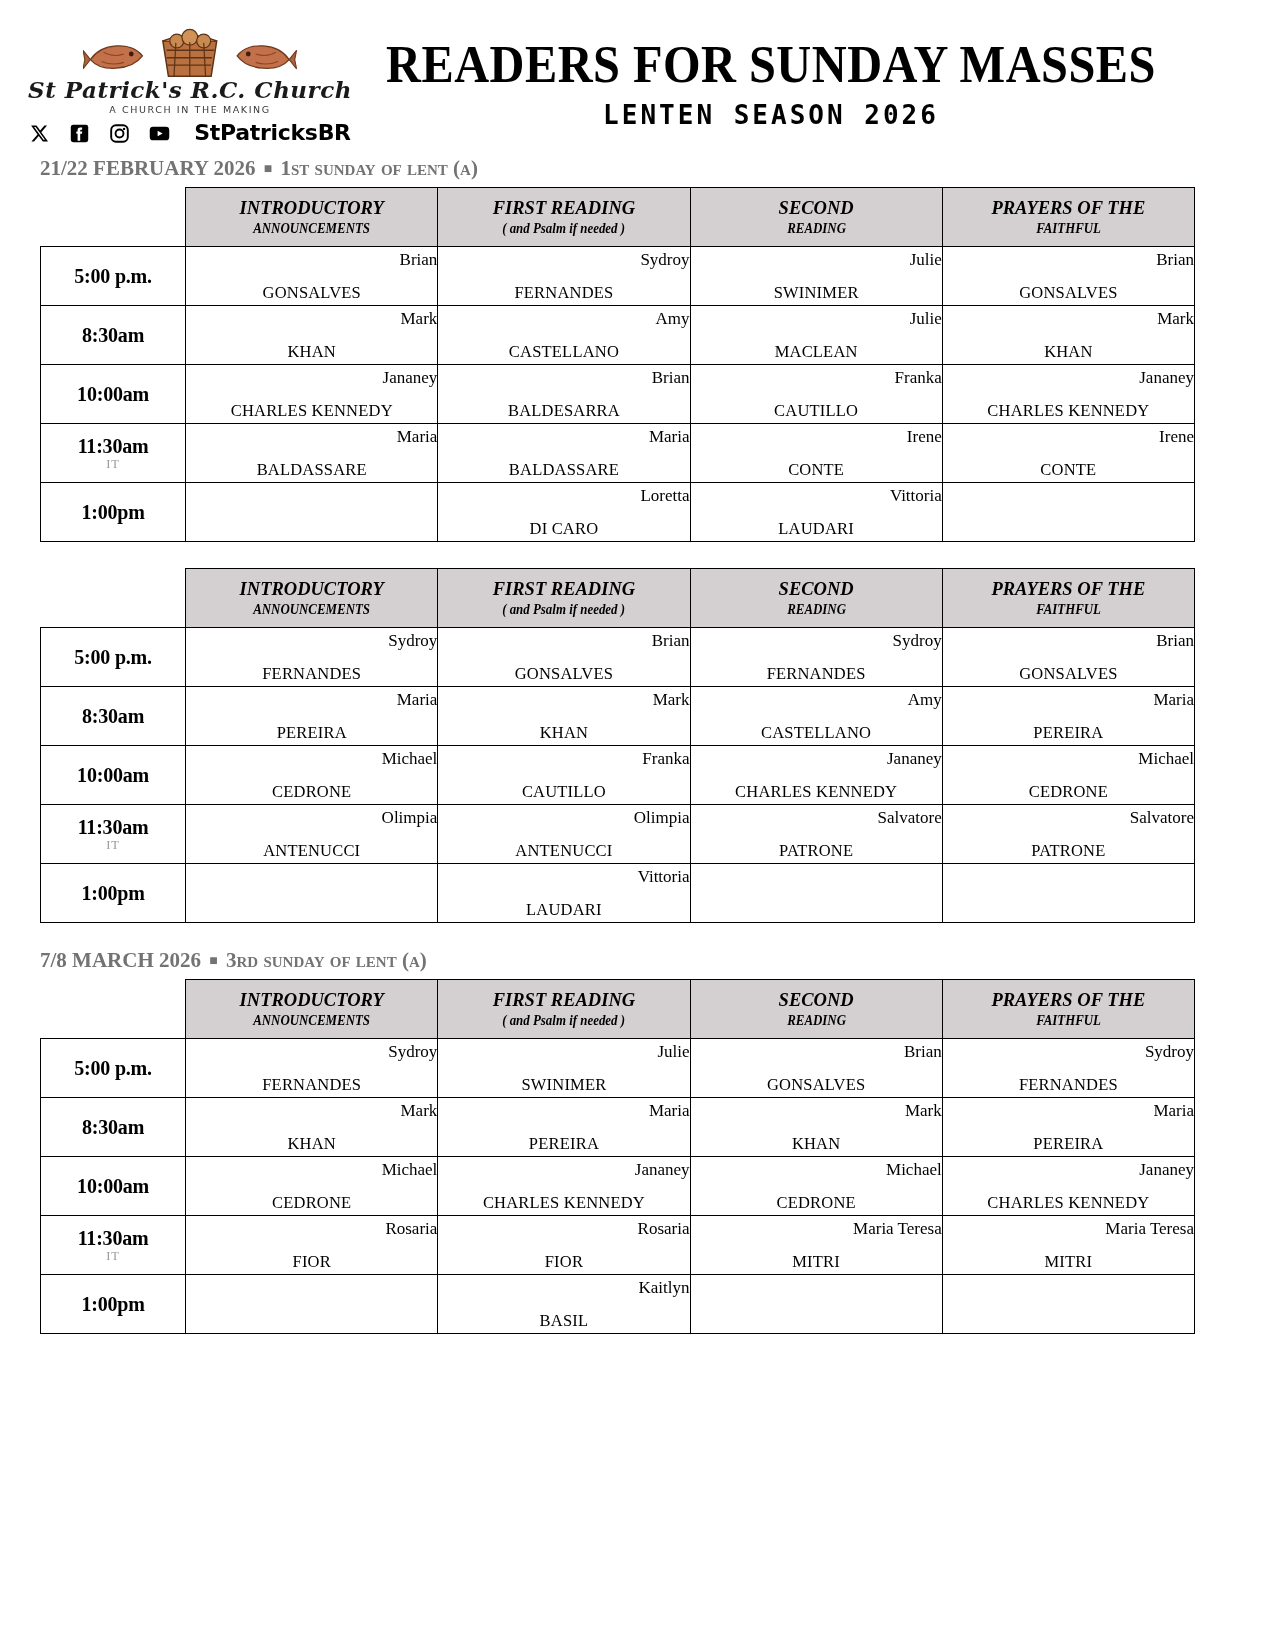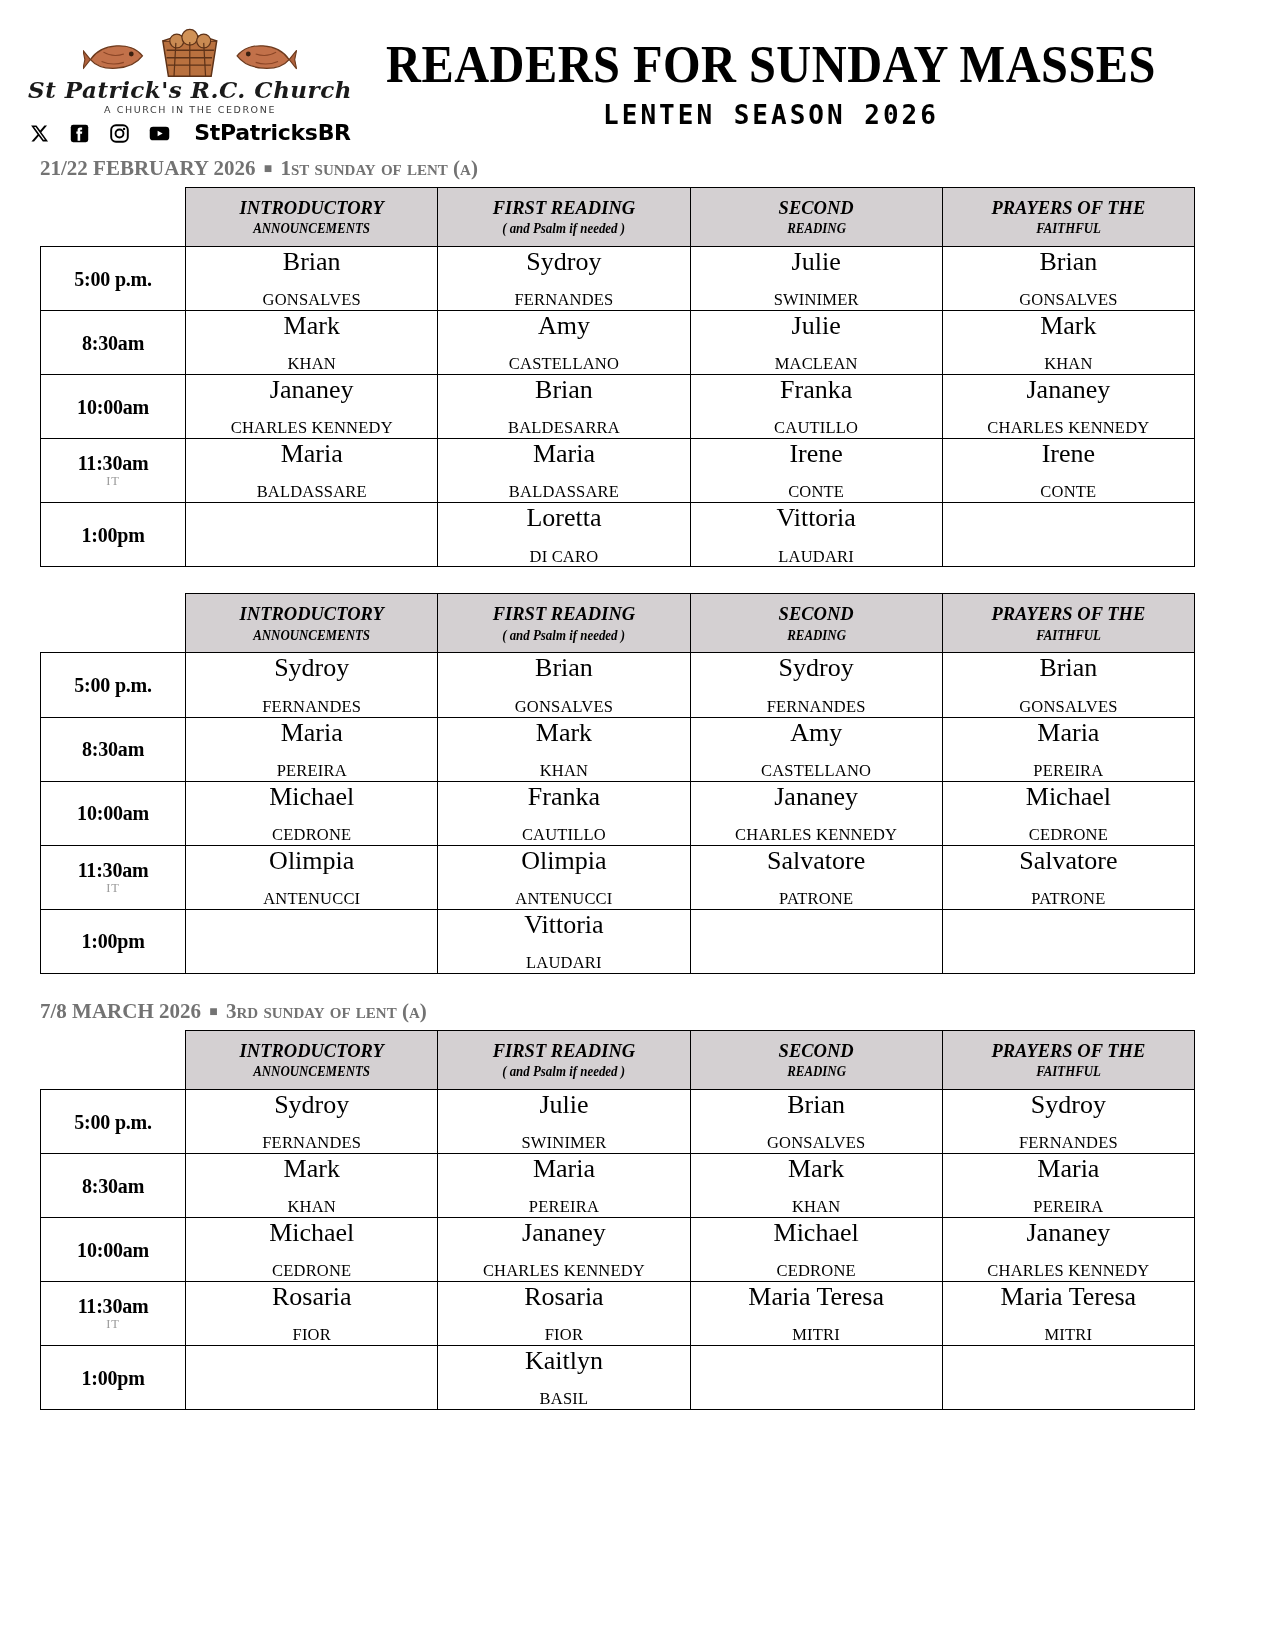--- a/index.html
+++ b/index.html
@@ -205,22 +205,23 @@
     letter-spacing: 1px;
     margin-top: 1px;
   }
 
   table.roster td.reader-cell {
     height: 58px;
     line-height: 1.05;
   }
   .first-name {
     display: block;
-    font-size: 26px;
+    font-size: 17px;
     line-height: 1.12;
+    text-align: right;
   }
   .last-name {
     display: block;
     font-size: 16.5px;
     line-height: 1.15;
     letter-spacing: 0.2px;
     margin-top: 15px;
   }
   .reader-cell.empty { }
 </style>
@@ -252,21 +253,21 @@
 
           <path d="M222 34 C210 16, 178 14, 166 30 C178 46, 210 48, 222 34 Z" fill="#c2714a" stroke="#6d3a1d" stroke-width="1.4"></path>
           <path d="M222 34 L230 24 L228 34 L230 44 Z" fill="#b0623d" stroke="#6d3a1d" stroke-width="1.2"></path>
           <circle cx="178" cy="28" r="2.6" fill="#3b2010"></circle>
           <path d="M208 26 q-10 6 -22 2" stroke="#8a4526" stroke-width="1.2" fill="none"></path>
           <path d="M210 36 q-12 5 -24 1" stroke="#8a4526" stroke-width="1.2" fill="none"></path>
         </g>
       </svg>
 
       <div class="brand-name">St Patrick's R.C. Church</div>
-      <div class="brand-tagline">A CHURCH IN THE CEDRONE</div>
+      <div class="brand-tagline">A CHURCH IN THE MAKING</div>
 
       <div class="social-row">
         <span class="social-ico">
           <svg width="19" height="19" viewBox="0 0 24 24" aria-hidden="true">
             <path fill="currentColor" d="M18.2 2h3.3l-7.2 8.3L22.8 22h-6.6l-5.2-6.8L5.1 22H1.8l7.7-8.8L1.4 2h6.8l4.7 6.2L18.2 2zm-1.2 18h1.8L7.1 3.9H5.2L17 20z"></path>
           </svg>
         </span>
         <span class="social-ico">
           <svg width="19" height="19" viewBox="0 0 24 24" aria-hidden="true">
             <rect x="1" y="1" width="22" height="22" rx="3" fill="currentColor"></rect>

